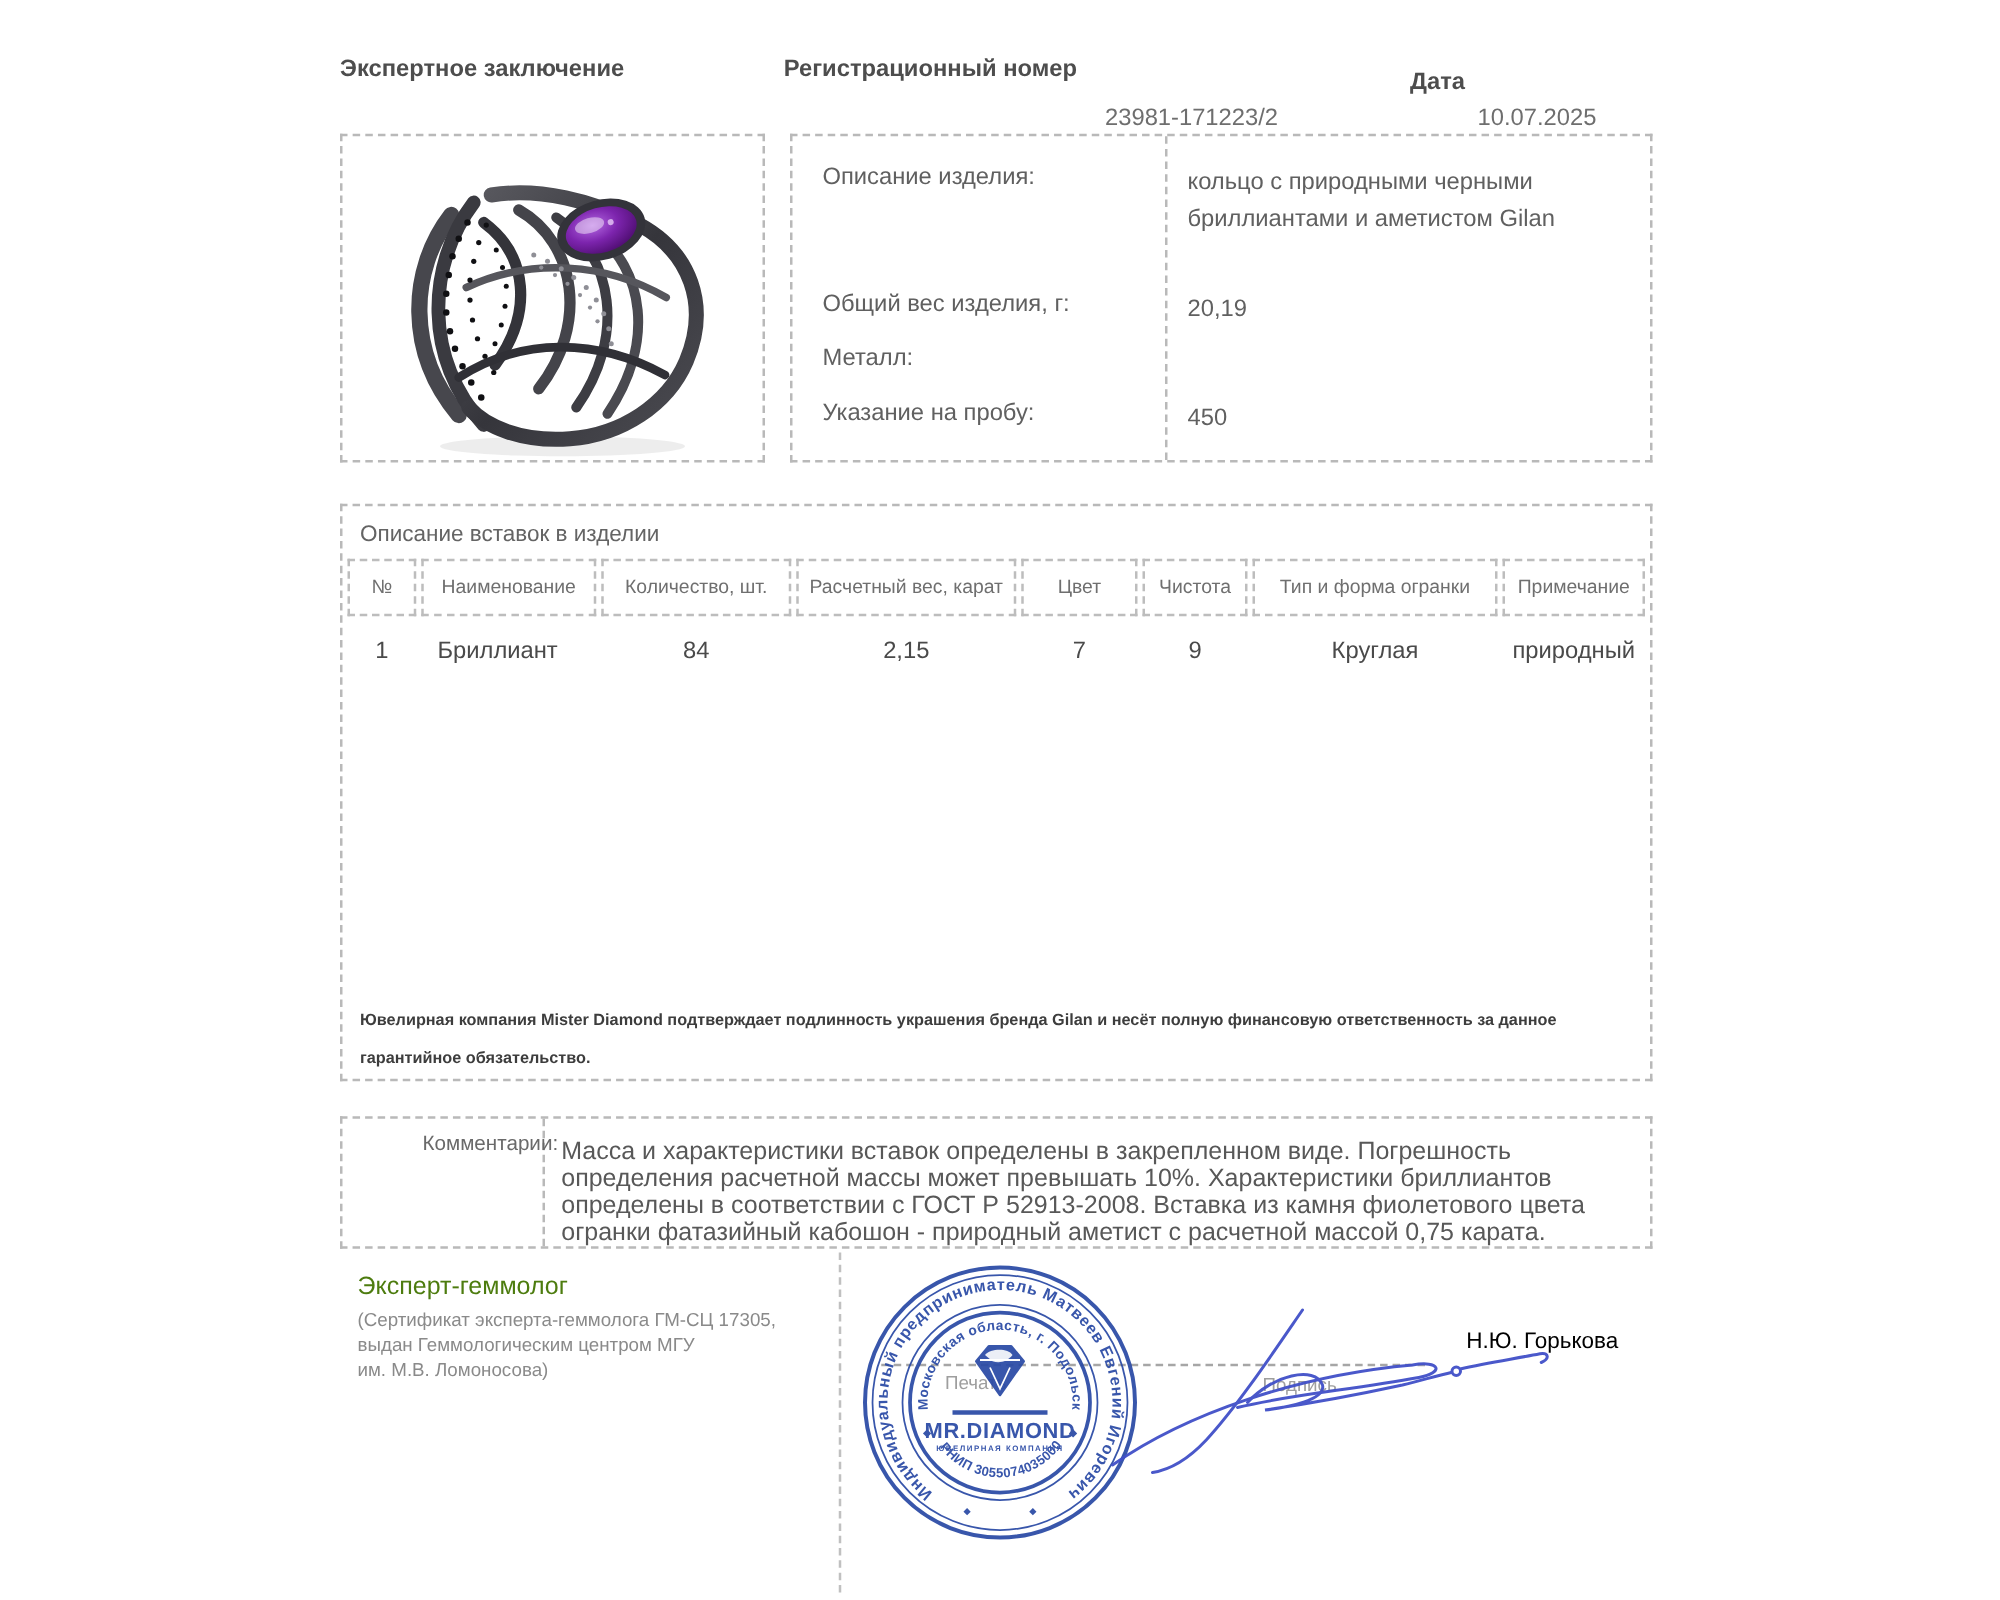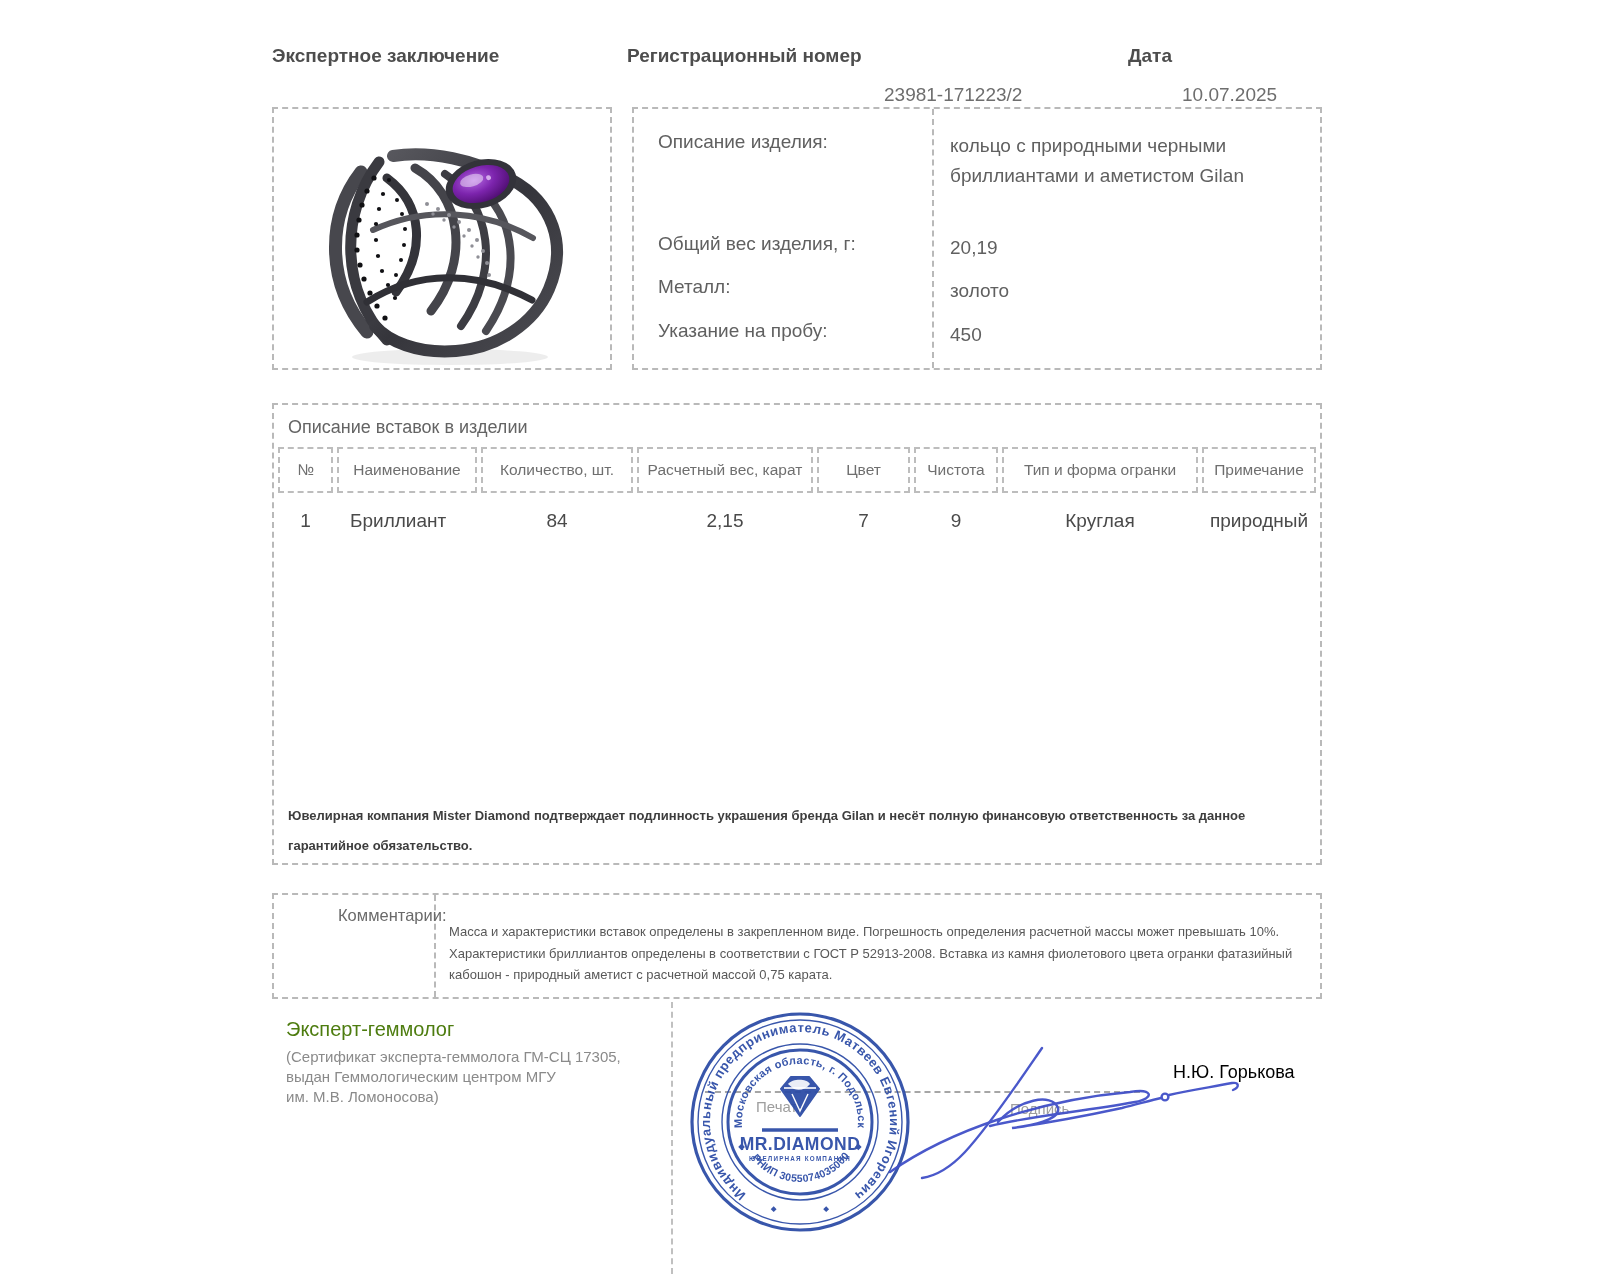--- a/index.html
+++ b/index.html
@@ -23,21 +23,21 @@
   #inserts-box { }
   .section-title { position:absolute; left:14px; top:12px; font-size:18px; color:#646464; }
   .th-cell { position:absolute; top:42px; height:46px; border:2px dashed #bdbdbd; display:flex; align-items:center; justify-content:center; font-size:15.5px; color:#6f6f6f; text-align:center; }
   .td-cell { position:absolute; top:100px; height:32px; display:flex; align-items:center; justify-content:center; font-size:19px; color:#4a4a4a; }
   .td-left { justify-content:flex-start; padding-left:13px; }
   .statement { position:absolute; left:14px; top:396px; width:1005px; font-size:13px; font-weight:700; color:#3d3d3d; line-height:30px; }
 
   
   #comments-box .divider { position:absolute; left:160px; top:0; bottom:0; border-left:2px dashed #b9b9b9; }
   .com-label { position:absolute; left:16px; top:11px; font-size:16.5px; color:#6a6a6a;margin-left:48px; }
-  .com-text { position:absolute; left:175px; top:26px; width:872px; font-size:13px; color:#585858; line-height:21.5px; }
+  .com-text { position:absolute; left:175px; top:16px; width:872px; font-size:20px; color:#585858; line-height:21.5px; }
 
   
   .expert-title { font-size:20px; color:#4d7c0f; }
   .cert-line { font-size:15px; color:#8a8a8a; line-height:20px; }
   .sig-dash-line { position:absolute; left:705px; top:1091px; width:435px; border-top:2px dashed #a6a6a6; }
   .v-dash-line { position:absolute; left:671px; top:1002px; height:272px; border-left:2px dashed #c0c0c0; }
   .under-label { font-size:15px; color:#9e9e9e; }
   .expert-name { font-size:18px; color:#000000; }
 
   #stamp-svg { position:absolute; left:688px; top:1010px; z-index:3; opacity:0.93; }
@@ -48,21 +48,21 @@
 </head>
 <body>
 
 <div id="page">
 
   <div class="abs bold-label" style="left:272px; top:45px;">Экспертное заключение</div>
   <div class="abs bold-label" style="left:627px; top:45px;">Регистрационный номер</div>
   <div class="abs" style="left:882px; top:44px;">
     <span class="val dash-underline">23981-171223/2</span>
   </div>
-  <div class="abs bold-label" style="left:1128px; top:45px;">Дата</div>
+  <div class="abs bold-label" style="left:1128px; top:55px;">Дата</div>
   <div class="abs" style="left:1180px; top:44px;">
     <span class="val dash-underline">10.07.2025</span>
   </div>
 
   <div class="abs dashed-box" style="left:272px; top:107px; width:340px; height:263px;">
     <svg width="334" height="257" viewBox="0 0 334 257" style="position:absolute;left:1px;top:1px;">
       <defs>
         <radialGradient id="amGrad" cx="40%" cy="35%" r="80%">
           <stop offset="0%" stop-color="#b468e2"></stop>
           <stop offset="45%" stop-color="#7c24ad"></stop>
@@ -145,21 +145,20 @@
     </svg>
   </div>
 
   <div id="details-box" class="abs dashed-box" style="left:632px; top:107px; width:690px; height:263px;">
     <div class="divider"></div>
     <div class="det-label" style="top:22px;">Описание изделия:</div>
     <div class="det-value" style="top:22px;">кольцо с природными черными бриллиантами и аметистом Gilan</div>
     <div class="det-label" style="top:124px;">Общий вес изделия, г:</div>
     <div class="det-value" style="top:124px;">20,19</div>
     <div class="det-label" style="top:167px;">Металл:</div>
-    <div class="det-value" style="top:167px;">золото</div>
     <div class="det-label" style="top:211px;">Указание на пробу:</div>
     <div class="det-value" style="top:211px;">450</div>
   </div>
 
   <div id="inserts-box" class="abs dashed-box" style="left:272px; top:403px; width:1050px; height:462px;">
     <div class="section-title">Описание вставок в изделии</div>
 
     <div class="th-cell" style="left:4px;   width:55px;">№</div>
     <div class="th-cell" style="left:63px;  width:140px;">Наименование</div>
     <div class="th-cell" style="left:207px; width:152px;">Количество, шт.</div>

